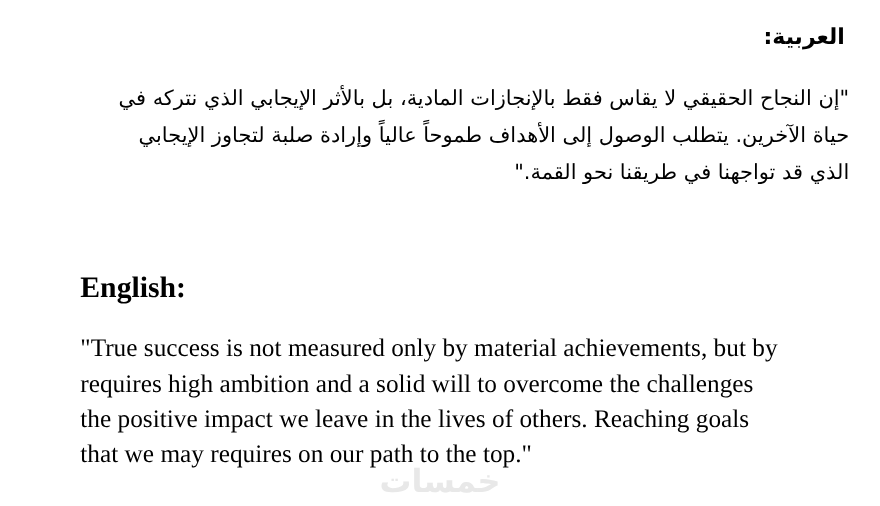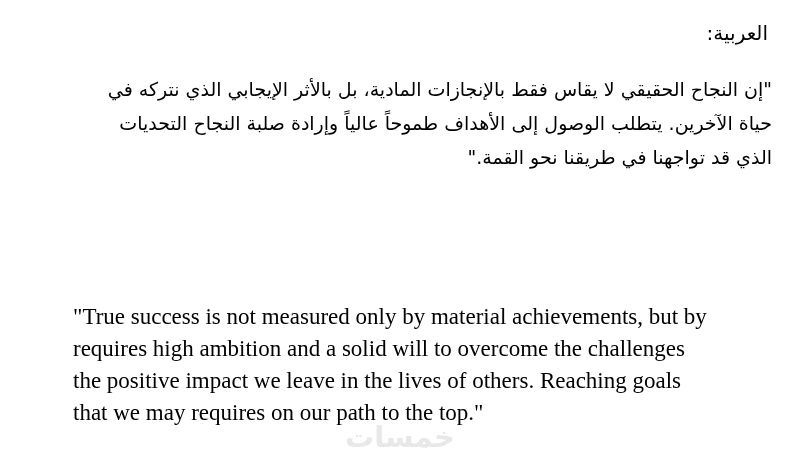--- a/index.html
+++ b/index.html
@@ -18,21 +18,21 @@
   }
 
   
   .ar-heading {
     position: absolute;
     top: 16px;
     right: 32px;
     direction: rtl;
     unicode-bidi: plaintext;
     font-family: "DejaVu Sans", sans-serif;
-    font-weight: normal;
+    font-weight: bold;
     font-size: 20px;
     line-height: 34px;
     white-space: nowrap;
   }
   .ar-para {
     position: absolute;
     top: 72px;
     left: 20px;
     right: 28px;
     direction: rtl;
@@ -87,24 +87,25 @@
 </style>
 </head>
 <body>
 
 <div class="page">
 
   <div class="ar-heading">العربية:</div>
 
   <div class="ar-para">
     <div class="ar-line">"إن النجاح الحقيقي لا يقاس فقط بالإنجازات المادية، بل بالأثر الإيجابي الذي نتركه في</div>
-    <div class="ar-line">حياة الآخرين. يتطلب الوصول إلى الأهداف طموحاً عالياً وإرادة صلبة النجاح التحديات</div>
+    <div class="ar-line">حياة الآخرين. يتطلب الوصول إلى الأهداف طموحاً عالياً وإرادة صلبة لتجاوز الإيجابي</div>
     <div class="ar-line">الذي قد تواجهنا في طريقنا نحو القمة."</div>
   </div>
 
+  <div class="en-heading">English:</div>
 
   <div class="en-para">
     <div class="en-line">"True success is not measured only by material achievements, but by</div>
     <div class="en-line">requires high ambition and a solid will to overcome the challenges</div>
     <div class="en-line">the positive impact we leave in the lives of others. Reaching goals</div>
     <div class="en-line">that we may requires on our path to the top."</div>
   </div>
 
   <div class="watermark">خمسات</div>
 

